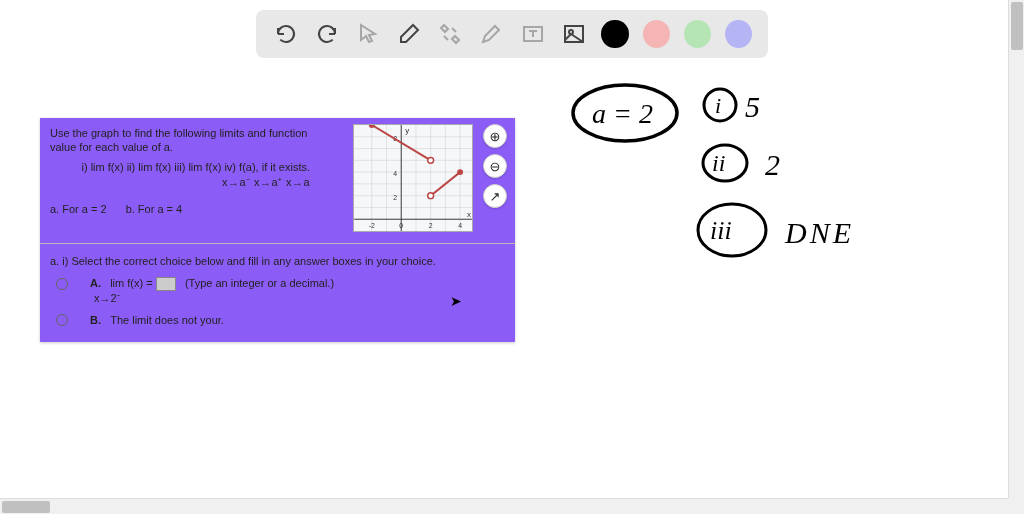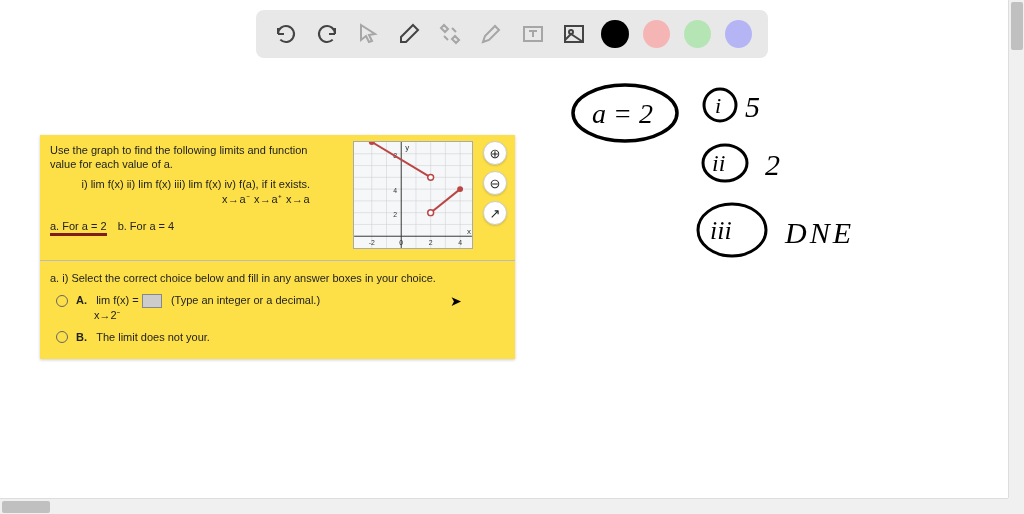--- a/index.html
+++ b/index.html
@@ -42,40 +42,40 @@
       cursor: pointer;
     }
     .swatch-black { background: #000; }
     .swatch-pink { background: #f5b5b5; }
     .swatch-green { background: #b5e5b5; }
     .swatch-purple { background: #b5b5f5; }
     .tool-disabled { opacity: 0.4; }
 
     .problem-panel {
       position: absolute;
-      top: 135px;
+      top: 118px;
       left: 40px;
       width: 475px;
-      background: #fde047;
+      background: #8b5cf6;
       font-size: 11px;
       color: #222;
       box-shadow: 0 1px 3px rgba(0,0,0,0.2);
     }
     .problem-top {
       padding: 8px 10px;
       position: relative;
       border-bottom: 1px solid #bbb;
       min-height: 126px;
     }
     .problem-text { max-width: 260px; }
     .problem-line { margin-bottom: 4px; line-height: 1.3; }
     .limits-row { margin-top: 6px; margin-bottom: 8px; text-align: right; }
     .sub { font-size: 11px; display: inline-block; vertical-align: sub; }
     .part-row { margin-top: 14px; }
-    .part-a { display: inline-block; border-bottom: 3px solid #7f1d1d; padding-bottom: 1px; margin-right: 8px; }
+    .part-a { display: inline-block; border-bottom: 3px solid #8b5cf6; padding-bottom: 1px; margin-right: 16px; }
 
     .graph-box {
       position: absolute;
       top: 6px;
       right: 42px;
       width: 120px;
       height: 108px;
       background: #f5f7f8;
       border: 1px solid #aaa;
     }
@@ -101,21 +101,21 @@
       cursor: pointer;
       box-shadow: 0 1px 2px rgba(0,0,0,0.15);
     }
 
     .problem-bottom {
       padding: 10px 10px 14px 10px;
     }
     .choice-row {
       display: flex;
       align-items: center;
-      gap: 8px;
+      gap: 22px;
       margin-top: 8px;
       padding-left: 6px;
     }
     .radio-circle {
       width: 12px;
       height: 12px;
       border: 1px solid #666;
       border-radius: 50%;
       flex-shrink: 0;
       cursor: pointer;

